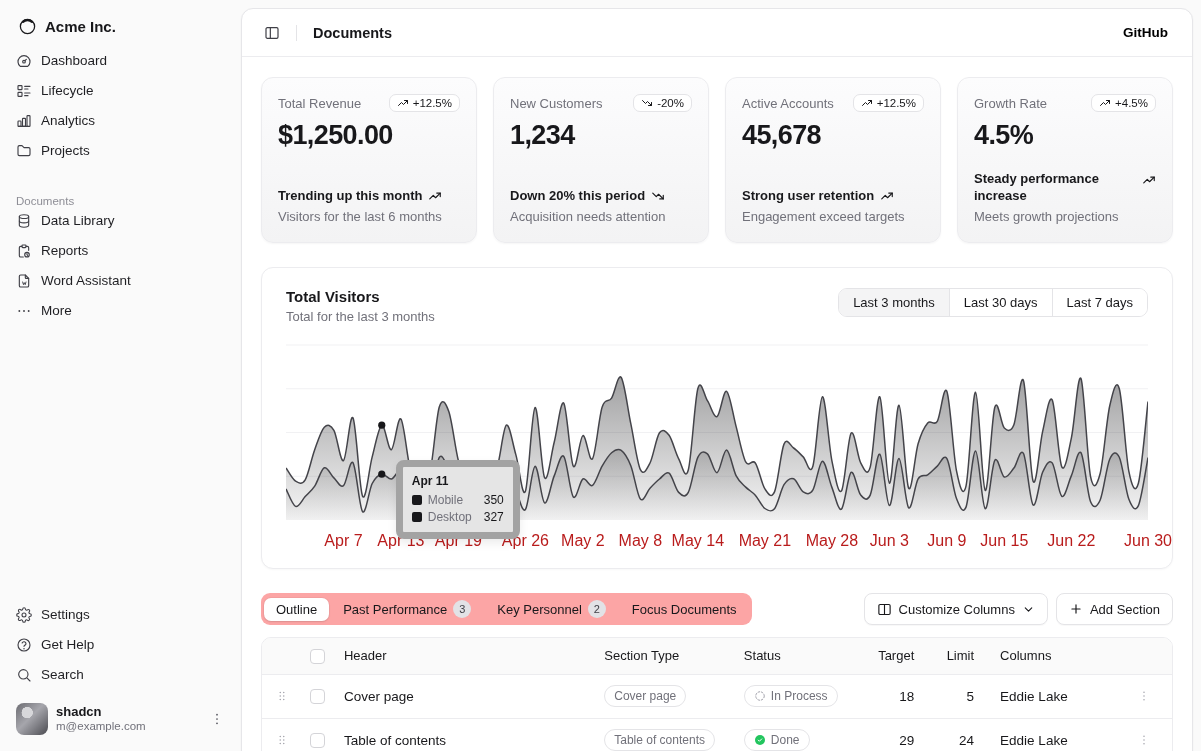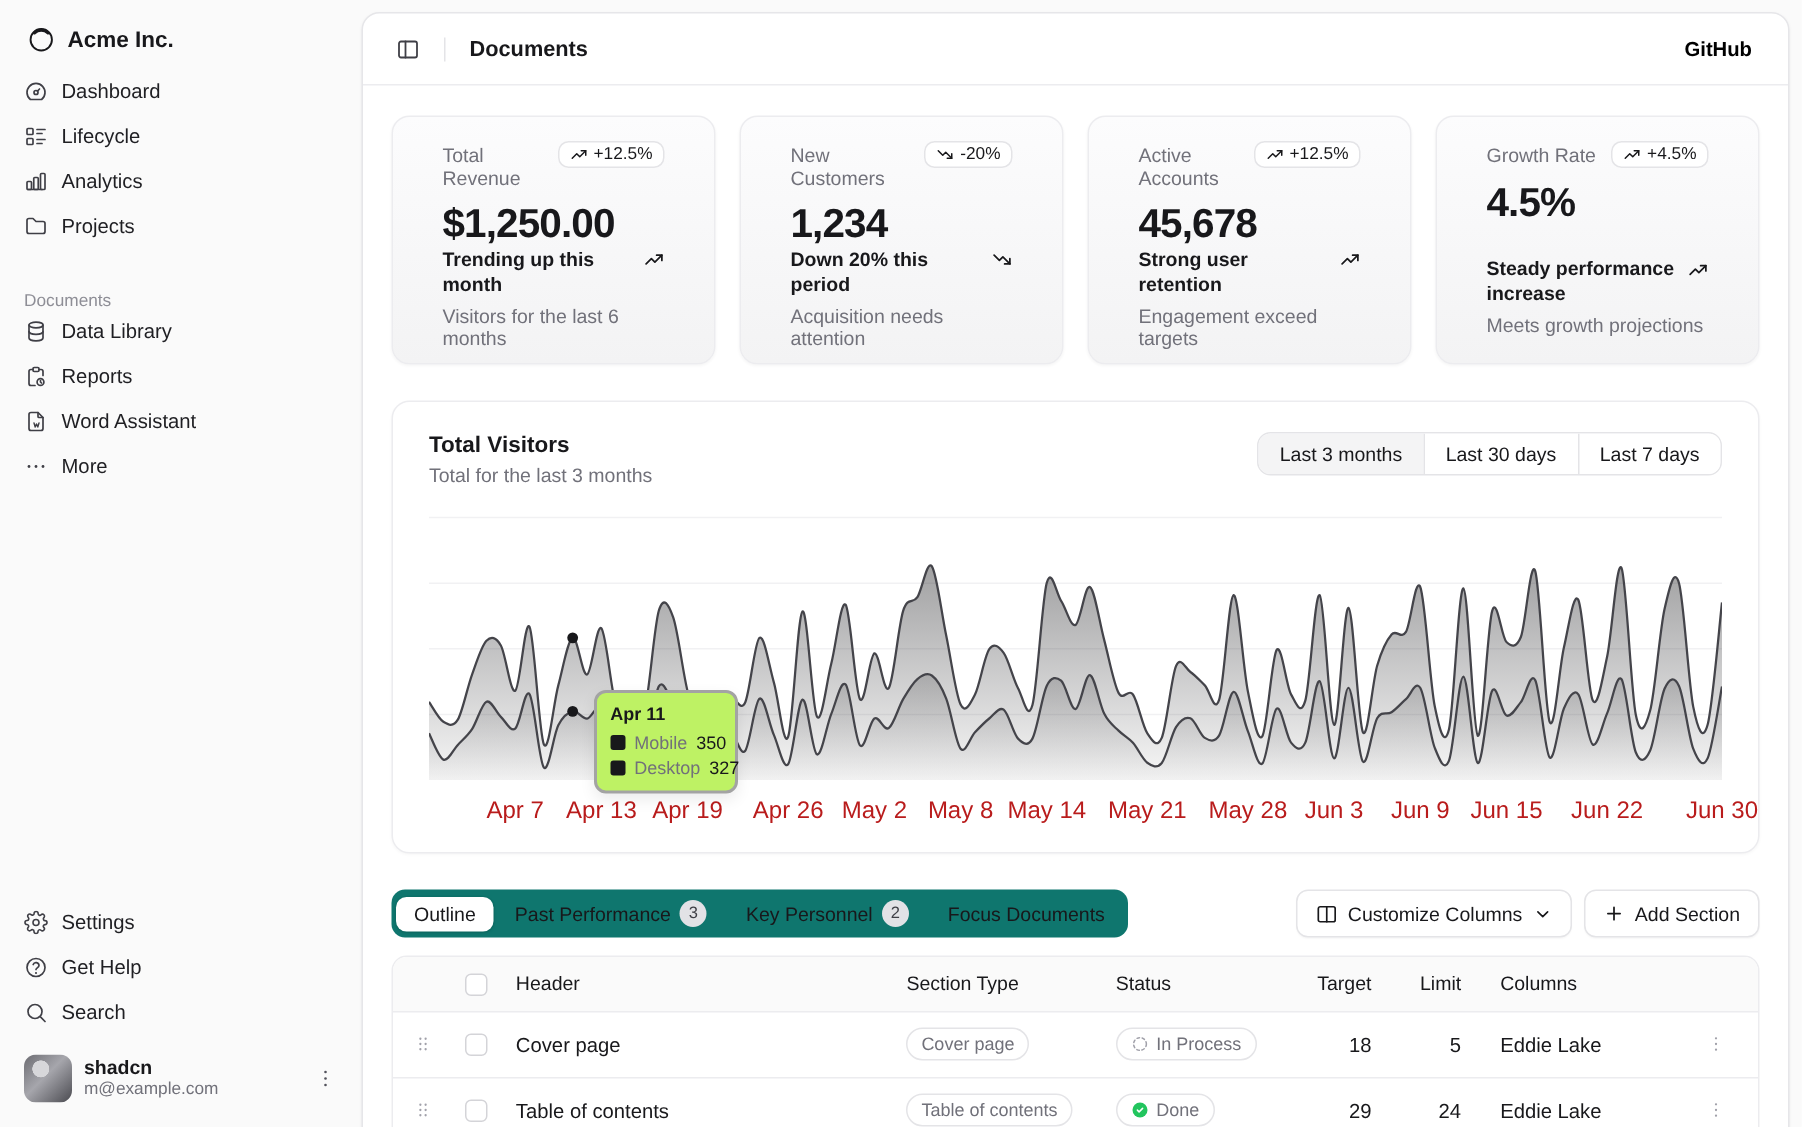--- a/index.html
+++ b/index.html
@@ -31,21 +31,21 @@
   .ghost-icon-btn { width:28px; height:28px; border:none; background:transparent; border-radius:6px; display:flex; align-items:center; justify-content:center; color:#3f3f46; cursor:pointer; }
   .vsep { width:1px; height:16px; background:#e4e4e7; margin:0 8px 0 2px; }
   .page-title { font-size:14.5px; font-weight:600; }
   .header-spacer { flex:1; }
   .github-link { font-size:13.5px; font-weight:600; color:#000000; text-decoration:none; cursor:pointer; }
 
   .content { padding:20px 19px 0; display:flex; flex-direction:column; gap:24px; }
 
   
   .cards { display:grid; grid-template-columns:repeat(4,1fr); gap:16px; }
-  .stat-card { border:1px solid #ececef; border-radius:12px; background:linear-gradient(to top, #f3f3f4, #fcfcfd); padding:16px 33px 18px; height:166px; display:flex; flex-direction:column; box-shadow:0 1px 2px rgba(0,0,0,.04); }
+  .stat-card { border:1px solid #ececef; border-radius:12px; background:linear-gradient(to top, #f3f3f4, #fcfcfd); padding:16px 16px 18px; height:166px; display:flex; flex-direction:column; box-shadow:0 1px 2px rgba(0,0,0,.04); }
   .stat-top { display:flex; justify-content:space-between; align-items:flex-start; }
   .stat-title { font-size:13px; color:#71717a; padding-top:2px; }
   .badge { display:inline-flex; align-items:center; gap:4px; border:1px solid #e4e4e7; background:#fff; border-radius:7px; padding:2px 7px; font-size:11.5px; font-weight:500; color:#18181b; white-space:nowrap; }
   .stat-value { font-size:27px; font-weight:700; letter-spacing:-0.6px; margin-top:8px; font-variant-numeric:tabular-nums; }
   .stat-foot { margin-top:auto; }
   .foot-main { font-size:13px; font-weight:600; display:flex; align-items:flex-start; gap:6px; line-height:1.3; }
   .foot-main .ticn { margin-top:1px; color:#18181b; }
   .foot-main.wrap { position:relative; padding-right:22px; }
   .foot-main.wrap .ticn { position:absolute; right:0; top:1px; }
   .foot-sub { font-size:13px; color:#71717a; margin-top:4px; }
@@ -55,29 +55,29 @@
   .chart-head { display:flex; justify-content:space-between; align-items:flex-start; }
   .chart-title { font-size:15px; font-weight:700; }
   .chart-sub { font-size:13px; color:#71717a; margin-top:4px; }
   .toggle-group { display:flex; border:1px solid #e4e4e7; border-radius:9px; overflow:hidden; background:#fff; }
   .toggle-btn { padding:6px 14px; font-size:13px; font-weight:500; color:#18181b; background:#fff; border:none; border-left:1px solid #e4e4e7; cursor:pointer; font-family:inherit; white-space:nowrap; }
   .toggle-btn:first-child { border-left:none; }
   .toggle-btn.active { background:#f4f4f5; }
   .plot-wrap { position:relative; margin-top:18px; height:180px; }
   .x-axis { position:relative; height:26px; margin-top:4px; }
   .x-tick { position:absolute; top:6px; transform:translateX(-50%); font-size:16px; color:#b91c1c; white-space:nowrap; }
-  .chart-tooltip { position:absolute; width:96px; background:#bef264; border:2px solid #a3a3a3; border-radius:8px; box-shadow:0 4px 10px rgba(0,0,0,.08); padding:7px 9px 8px; z-index:5; }
+  .chart-tooltip { position:absolute; width:124px; background:#e5e5e5; border:7px solid #a3a3a3; border-radius:8px; box-shadow:0 4px 10px rgba(0,0,0,.08); padding:7px 9px 8px; z-index:5; }
   .tt-date { font-size:12px; font-weight:600; margin-bottom:5px; }
   .tt-row { display:flex; align-items:center; gap:6px; font-size:12px; color:#71717a; margin-top:3px; }
   .tt-swatch { width:10px; height:10px; border-radius:2px; background:#18181b; flex:none; }
   .tt-val { margin-left:auto; color:#18181b; font-weight:500; font-variant-numeric:tabular-nums; }
 
   
   .tabs-row { display:flex; justify-content:space-between; align-items:center; }
-  .tabs-list { display:flex; align-items:center; background:#0f766e; border-radius:9px; padding:3px; gap:2px; }
+  .tabs-list { display:flex; align-items:center; background:#fca5a5; border-radius:9px; padding:3px; gap:2px; }
   .tab { display:flex; align-items:center; gap:6px; padding:4px 12px; font-size:13px; font-weight:500; color:#18181b; border-radius:7px; border:none; background:transparent; cursor:pointer; font-family:inherit; }
   .tab.active { background:#fff; box-shadow:0 1px 2px rgba(0,0,0,.1), 0 0 0 1px rgba(0,0,0,.03); }
   .tab-badge { background:#e2e2e6; border-radius:999px; min-width:18px; height:18px; display:flex; align-items:center; justify-content:center; font-size:11px; font-weight:500; color:#3f3f46; padding:0 5px; }
   .tabs-actions { display:flex; gap:8px; }
   .outline-btn { display:flex; align-items:center; gap:7px; height:32px; padding:0 12px; border:1px solid #e4e4e7; background:#fff; border-radius:8px; font-size:13px; font-weight:500; color:#18181b; cursor:pointer; font-family:inherit; box-shadow:0 1px 1px rgba(0,0,0,.03); }
 
   
   .table-wrap { border:1px solid #ececef; border-radius:10px; overflow:hidden; margin-top:-12px; }
   table { width:100%; border-collapse:collapse; font-size:13.5px; }
   thead th { background:#fafafa; height:36px; font-weight:500; font-size:13px; color:#18181b; text-align:left; padding:0 8px; }

